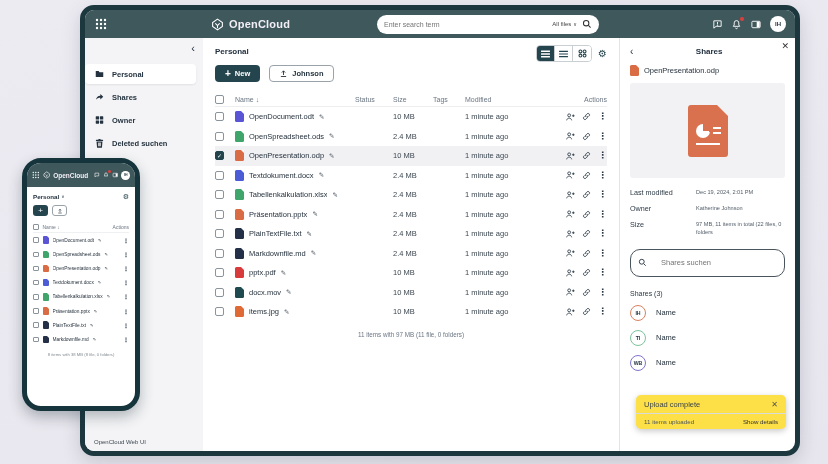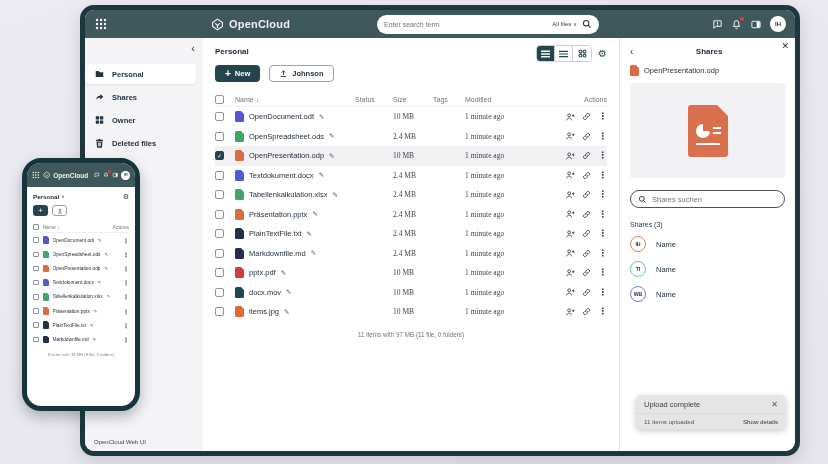--- a/index.html
+++ b/index.html
@@ -89,21 +89,21 @@
   .checkbox {
     width:9px; height:9px; border:1px solid #8b949b; border-radius:2px; background:#fff;
     display:flex; align-items:center; justify-content:center; cursor:pointer;
   }
   .checkbox.checked { background:#25454e; border-color:#25454e; color:#fff; font-size:6px; }
   .name-cell { display:flex; align-items:center; gap:5px; min-width:0; }
   .file-ico { width:9px; height:11px; border-radius:1.5px; position:relative; flex:0 0 9px; }
   .file-ico::after { content:""; position:absolute; top:0; right:0; border-style:solid; border-width:0 3px 3px 0; border-color:transparent #fff transparent transparent; }
   .fname { white-space:nowrap; overflow:hidden; text-overflow:ellipsis; cursor:pointer; }
   .pencil { font-size:6.5px; color:#49545e; cursor:pointer; }
-  .cell { font-size:7.5px; color:#3c4750;font-family:Liberation Serif, serif; }
+  .cell { font-size:7.5px; color:#3c4750; }
   .actions-cell { display:flex; align-items:center; justify-content:flex-end; gap:7px; color:#2a3a46; }
   .actions-cell svg { cursor:pointer; }
   .kebab { font-size:9px; font-weight:bold; cursor:pointer; line-height:1; }
   .list-footer { margin-top:9px; text-align:center; font-size:6.3px; color:#6b7683; }
 
   
   .panel { width:176px; border-left:1px solid #e3e4e7; position:relative; padding:0 10px; }
   .panel-close { position:absolute; top:3px; right:6px; font-size:9px; color:#333; cursor:pointer; }
   .panel-header { margin-top:8px; display:flex; align-items:center; }
   .panel-back { font-size:10px; color:#24333f; cursor:pointer; }
@@ -115,36 +115,36 @@
   .big-ico .pie { position:absolute; left:8px; top:19px; width:14px; height:14px; border-radius:50%;
     background:conic-gradient(#d9714e 0 95deg,#fff 95deg 360deg); }
   .big-ico .l1 { position:absolute; right:7px; top:22px; width:8px; height:2.5px; background:#fff; }
   .big-ico .l2 { position:absolute; right:7px; top:27px; width:8px; height:2.5px; background:#fff; }
   .big-ico .l3 { position:absolute; left:8px; top:38px; width:24px; height:2.5px; background:#fff; }
   .detail-rows { margin-top:10px; display:flex; flex-direction:column; gap:7px; }
   .detail-row { display:flex; align-items:flex-start; }
   .detail-label { width:66px; font-size:7.2px; color:#2b3845; }
   .detail-value { flex:1; font-size:5.6px; color:#55606b; line-height:1.5; }
   .shares-search {
-    margin-top:12px; height:18px; border:1px solid #4a545d; border-radius:10px;
-    display:flex; align-items:center; gap:5px; padding:0 7px; background:#fff;
+    margin-top:12px; height:28px; border:1px solid #4a545d; border-radius:10px;
+    display:flex; align-items:center; gap:14px; padding:0 7px; background:#fff;
   }
   .shares-search input { border:none; outline:none; flex:1; font-size:7.5px; color:#2b3845; background:transparent; font-family:inherit; }
   .shares-label { margin-top:13px; font-size:7px; color:#2b3845; }
   .share-list { margin-top:8px; display:flex; flex-direction:column; gap:9px; }
   .share-row { display:flex; align-items:center; gap:10px; }
   .share-avatar {
     width:16px; height:16px; border-radius:50%; border:1px solid; background:#fff;
     font-size:5.2px; font-weight:bold; color:#24333f; display:flex; align-items:center; justify-content:center;
   }
   .share-name { font-size:7.5px; color:#26323e; }
 
   
   .toast {
-    position:absolute; right:9px; bottom:22px; width:150px; background:#e5e5e5;
+    position:absolute; right:9px; bottom:22px; width:150px; background:#fde047;
     border-radius:5px; box-shadow:0 2px 6px rgba(0,0,0,.22); overflow:hidden; z-index:4;
   }
   .toast-head { display:flex; align-items:center; justify-content:space-between; padding:5px 8px 4px; }
   .toast-title { font-size:7.5px; color:#3a444c; }
   .toast-close { font-size:8px; color:#555; cursor:pointer; }
   .toast-body { border-top:1px solid #d9dbdb; display:flex; align-items:center; justify-content:space-between; padding:4px 8px; }
   .toast-msg { font-size:6.2px; color:#4c565e; }
   .toast-action { font-size:6.2px; color:#333; cursor:pointer; }
 
   
@@ -261,21 +261,21 @@
         </div>
         <div class="nav-item">
           <svg width="11" height="11" viewBox="0 0 24 24" fill="#24333f">
               <path d="M5.5 7.5h13L17.3 21H6.7z"></path>
               <rect x="4" y="4" width="16" height="2.3" rx="1"></rect>
               <rect x="9.3" y="2.2" width="5.4" height="2.3" rx="1"></rect>
               <rect x="8.8" y="10" width="1.6" height="8" fill="#f4f4f6"></rect>
               <rect x="11.2" y="10" width="1.6" height="8" fill="#f4f4f6"></rect>
               <rect x="13.6" y="10" width="1.6" height="8" fill="#f4f4f6"></rect>
             </svg>
-          <span>Deleted files</span>
+          <span>Deleted suchen</span>
         </div>
       </div>
       <span class="sidebar-footer">OpenCloud Web UI</span>
     </div>
 
     <div class="main">
       <div class="breadcrumb">Personal</div>
 
       <div class="view-switcher">
         <span class="switch-group">
@@ -615,20 +615,34 @@
         <span class="file-ico" id="panel-file-ico" style="background: rgb(217, 108, 69);"></span>
         <span>OpenPresentation.odp</span>
       </div>
       <div class="preview">
         <span class="big-ico">
           <span class="pie"></span>
             <span class="l1"></span>
             <span class="l2"></span>
             <span class="l3"></span>
         </span>
+      </div>
+      <div class="detail-rows">
+        <div class="detail-row">
+          <span class="detail-label">Last modified</span>
+          <span class="detail-value">Dec 19, 2024, 2:01 PM</span>
+        </div>
+        <div class="detail-row">
+          <span class="detail-label">Owner</span>
+          <span class="detail-value">Katherine Johnson</span>
+        </div>
+        <div class="detail-row">
+          <span class="detail-label">Size</span>
+          <span class="detail-value">97 MB, 11 items in total (22 files, 0 folders</span>
+        </div>
       </div>
       <div class="shares-search">
         <svg width="9" height="9" viewBox="0 0 24 24" fill="none" stroke="#2b3845" stroke-width="2.5">
             <circle cx="10" cy="10" r="6.5"></circle>
             <path d="M15.5 15.5l5 5"></path>
           </svg>
         <input placeholder="Shares suchen" style="">
       </div>
       <div class="shares-label">Shares (3)</div>
       <div class="share-list" id="share-list">

